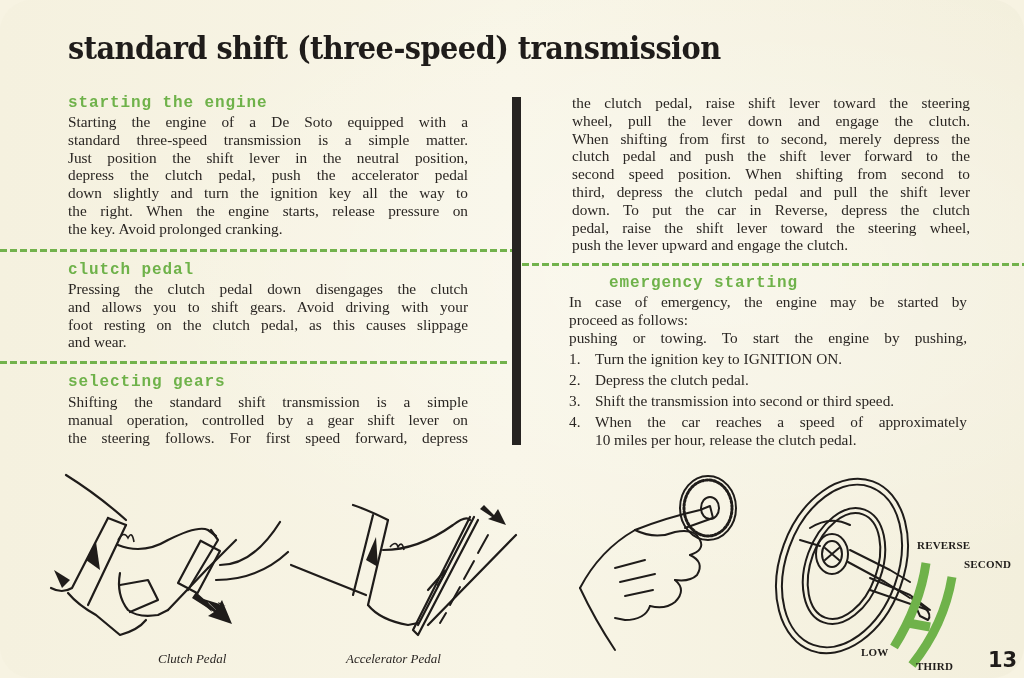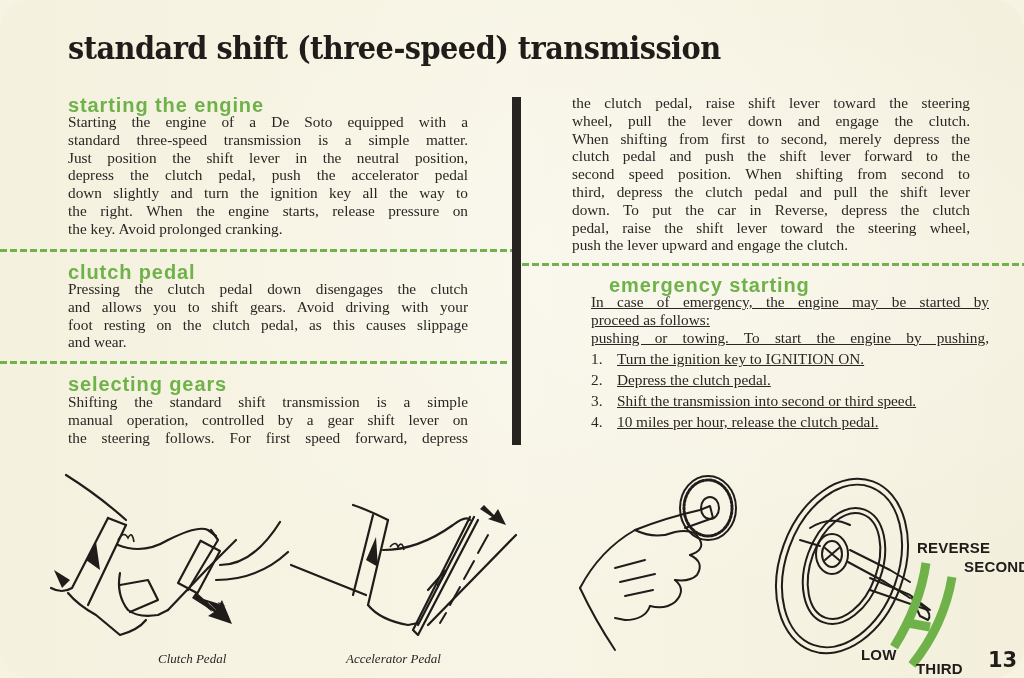--- a/index.html
+++ b/index.html
@@ -20,22 +20,22 @@
   .title {
     position: absolute; left: 68px; top: 30px;
     font-family: "DejaVu Serif", serif;
     font-weight: bold; font-size: 31px; letter-spacing: -0.6px;
     color: #1f1c1a;
     transform: scaleX(0.93); transform-origin: left top;
     white-space: nowrap;
   }
   .sec-head {
     position: absolute;
-    font-family: Liberation Sans, sans-serif;
-    font-weight: bold; font-size: 20px; letter-spacing: 0.9px;
+    font-family: Liberation Mono, monospace;
+    font-weight: bold; font-size: 16px; letter-spacing: 0.9px;
     color: #6fb24a;
     white-space: nowrap;
   }
   .body-text {
     position: absolute;
     font-family: "Liberation Serif", serif;
     font-size: 15.3px; line-height: 17.8px;
     color: #2a2623;
     text-align: justify;
   }
@@ -51,22 +51,22 @@
   }
   ol.steps { list-style: none; }
   ol.steps li { position: relative; padding-left: 26px; height: 21px; line-height: 21px; white-space: nowrap; }
   ol.steps li .num { position: absolute; left: 0; top: 0; }
   ol.steps li.two { height: auto; line-height: 18px; padding-top: 2px; }
   .caption {
     position: absolute; font-family: "Liberation Serif", serif; font-style: italic;
     font-size: 13px; color: #2a2623; white-space: nowrap;
   }
   .gear-label {
-    position: absolute; font-family: Liberation Sans, sans-serif;
-    font-size: 15px; font-weight: bold; color: #1f1c1a; letter-spacing: 0.2px;
+    position: absolute; font-family: Liberation Serif, serif;
+    font-size: 11px; font-weight: bold; color: #1f1c1a; letter-spacing: 0.2px;
     white-space: nowrap;
   }
   .page-num {
     position: absolute; left: 988px; top: 648px;
     font-family: "DejaVu Sans", sans-serif; font-weight: bold; font-size: 21px; color: #1f1c1a;
   }
   svg.illus { position: absolute; overflow: visible; }
 </style>
 </head>
 <body>
@@ -115,30 +115,31 @@
     <span class="ln">second speed position. When shifting from second to</span>
     <span class="ln">third, depress the clutch pedal and pull the shift lever</span>
     <span class="ln">down. To put the car in Reverse, depress the clutch</span>
     <span class="ln">pedal, raise the shift lever toward the steering wheel,</span>
     <span class="ln last">push the lever upward and engage the clutch.</span>
   </div>
 
   <div class="dash" style="left:522px; top:263px; width:502px;"></div>
 
   <div class="sec-head" style="left:569px; top:274px;margin-left:40px;">emergency starting</div>
-  <div class="body-text" style="left:591px; top:293px; width:398px;text-decoration:underline;">
+  <div class="body-text" style="left:569px; top:293px; width:398px;">
     <span class="ln">In case of emergency, the engine may be started by</span>
     <span class="ln last">proceed as follows:</span>
     <span class="ln">pushing or towing. To start the engine by pushing,</span>
     <ol class="steps" style="margin-top:2px;">
       <li><span class="num">1.</span><span>Turn the ignition key to IGNITION ON.</span></li>
       <li><span class="num">2.</span><span>Depress the clutch pedal.</span></li>
       <li><span class="num">3.</span><span>Shift the transmission into second or third speed.</span></li>
       <li class="two">
         <span class="num" style="top:2px;">4.</span>
+        <span style="display:block; text-align:justify; text-align-last:justify;">When the car reaches a speed of approximately</span>
         <span style="display:block;">10 miles per hour, release the clutch pedal.</span>
       </li>
     </ol>
   </div>
 
   <svg class="illus" style="left:48px; top:470px;" width="240" height="175" viewBox="0 0 240 175">
     <g fill="none" stroke="#1f1c1a" stroke-width="2.2" stroke-linecap="round" stroke-linejoin="round">
       <path d="M18 5 Q50 25 78 50"></path>
       <path d="M60 48 L24 118 Q14 124 3 118"></path>
       <path d="M60 48 L78 55"></path>

